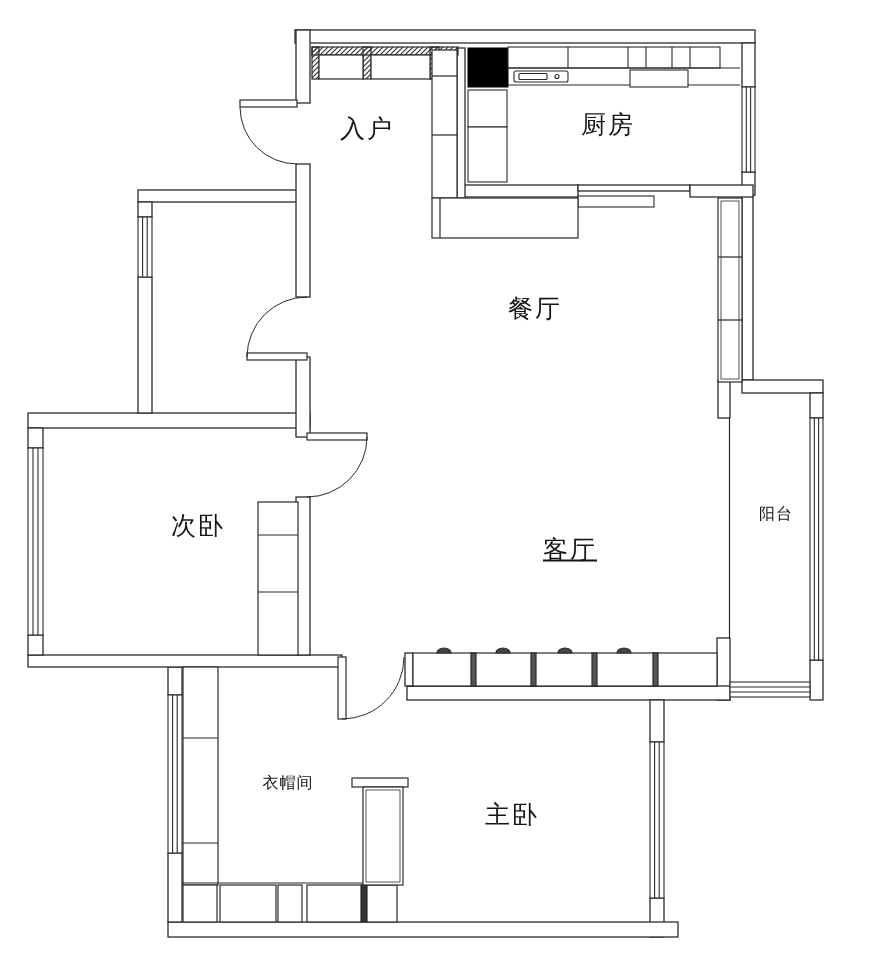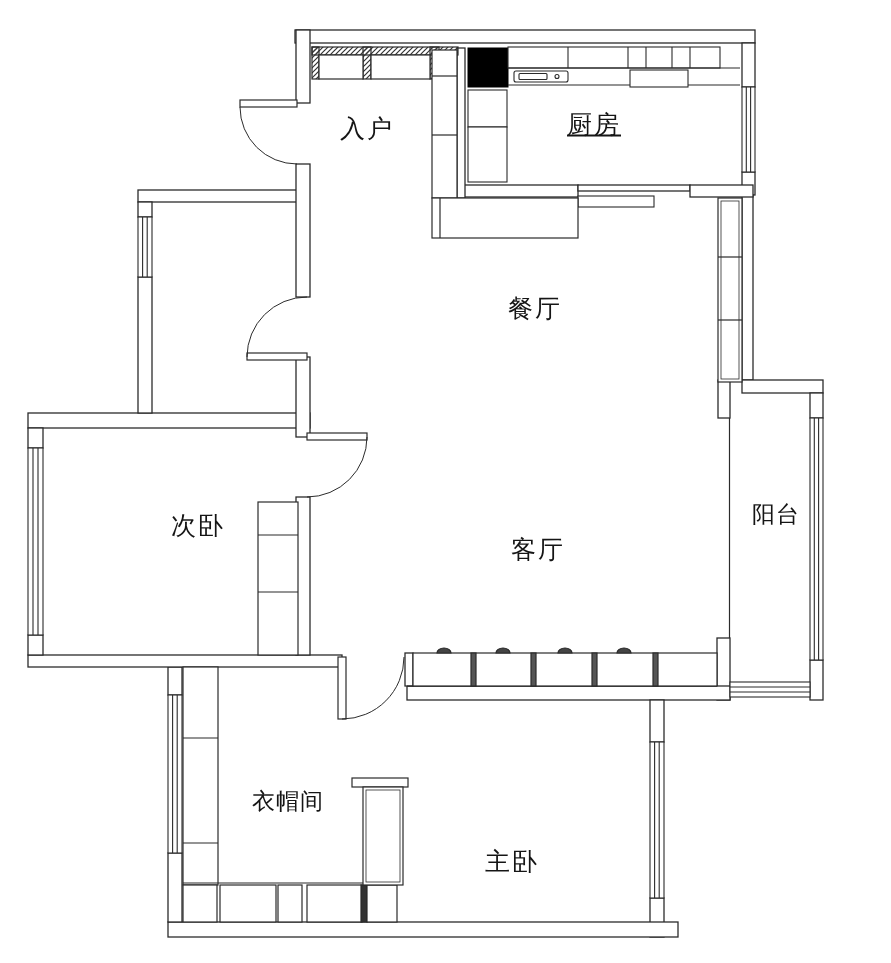--- a/index.html
+++ b/index.html
@@ -1,21 +1,21 @@
 <!DOCTYPE html>
 <html><head>
 <meta charset="utf-8">
 <style>
   html,body{margin:0;padding:0;background:#ffffff;}
   #plan{position:relative;width:891px;height:963px;background:#ffffff;overflow:hidden;
         font-family:"DejaVu Sans","Liberation Sans",sans-serif;}
   #plan svg{position:absolute;left:0;top:0;}
   .room-label{position:absolute;transform:translate(-50%,-50%);color:#151515;
       font-size:25px;letter-spacing:2px;white-space:nowrap;user-select:none;}
-  .lbl-sm{font-size:23px;letter-spacing:1px;}
+  .lbl-sm{font-size:16px;letter-spacing:1px;}
 </style>
 </head>
 <body>
 
 <div id="plan">
 <svg width="891" height="963" viewBox="0 0 891 963">
   <defs>
     <pattern id="hatch" patternUnits="userSpaceOnUse" width="5" height="5">
       <path d="M0,5 L5,0" stroke="#333" stroke-width="1.2"></path>
       <path d="M-1,1 L1,-1" stroke="#333" stroke-width="1.2"></path>
@@ -199,20 +199,20 @@
       <path d="M367,437 A60,60 0 0 1 307,497" fill="none" stroke-width="1"></path>
     </g>
     <g>
       <rect x="338" y="657" width="8" height="62" stroke-width="1.2"></rect>
       <path d="M342,719 A62,62 0 0 0 404,657" fill="none" stroke-width="1"></path>
     </g>
   </g>
 </svg>
 
   <div class="room-label" style="left:367px;top:128px;">入户</div>
-  <div class="room-label" style="left:594px;top:124px;text-decoration:underline;">厨房</div>
+  <div class="room-label" style="left:608px;top:124px;">厨房</div>
   <div class="room-label" style="left:535px;top:308px;text-align:right;">餐厅</div>
-  <div class="room-label" style="left:538px;top:549px;">客厅</div>
+  <div class="room-label" style="left:570px;top:549px;text-decoration:underline;">客厅</div>
   <div class="room-label" style="left:154px;top:525px;margin-left:44px;">次卧</div>
   <div class="room-label lbl-sm" style="left:776px;top:514px;">阳台</div>
-  <div class="room-label lbl-sm" style="left:288px;top:801px;">衣帽间</div>
-  <div class="room-label" style="left:512px;top:814px;margin-top:47px;">主卧</div>
+  <div class="room-label lbl-sm" style="left:288px;top:783px;">衣帽间</div>
+  <div class="room-label" style="left:512px;top:814px;">主卧</div>
 </div>
 
 </body></html>

